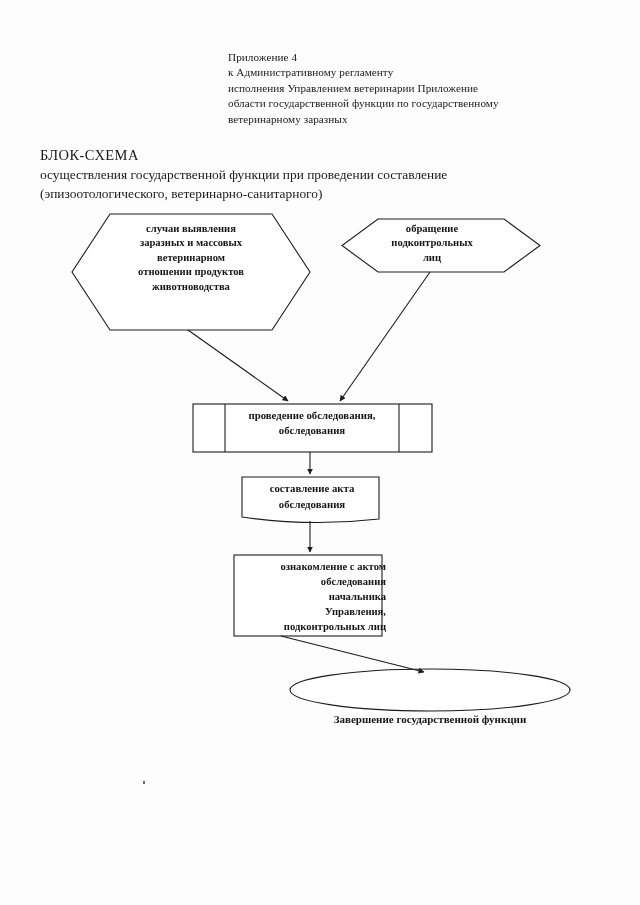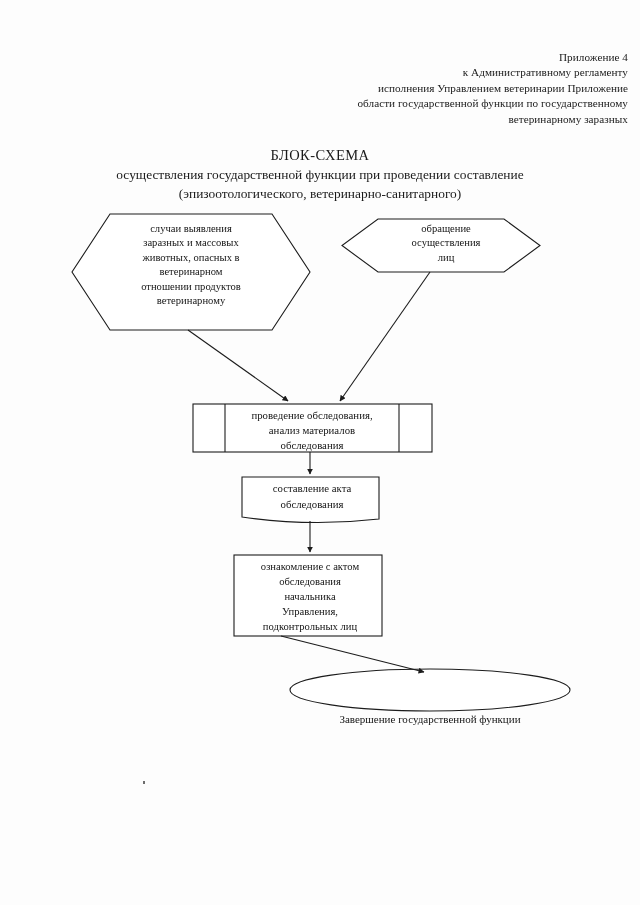--- a/index.html
+++ b/index.html
@@ -22,34 +22,33 @@
     inset: 0;
     background: #fdfdfd;
   }
 
   
   .doc-header {
     position: absolute;
     left: 228px;
     top: 50px;
     width: 400px;
-    text-align: right;
+    text-align: left;
     font-size: 11.2px;
     line-height: 15.4px;
     letter-spacing: 0.05px;
   }
   .doc-header div { white-space: nowrap; }
 
   
   .doc-title {
     position: absolute;
     left: 40px;
     top: 145px;
     width: 560px;
-    text-align: center;
   }
   .title-main {
     font-size: 14.5px;
     line-height: 20px;
     letter-spacing: 0.4px;
   }
   .title-sub {
     font-size: 13.4px;
     line-height: 19px;
   }
@@ -65,27 +64,28 @@
   .flow svg { display: block; }
 
   
   .node-text {
     position: absolute;
     text-align: center;
     font-size: 10.6px;
     line-height: 14.4px;
     color: #151515;
     pointer-events: none;
+    font-weight: bold;
   }
 
   .hex-left-text  { left: 110px; top: 222px; width: 162px; }
-  .hex-right-text { left: 376px; top: 222px; width: 140px; }
+  .hex-right-text { left: 362px; top: 222px; width: 140px; }
   .proc-text      { left: 228px; top: 408px; width: 168px; font-size: 10.8px; line-height: 15px; }
   .act-text       { left: 240px; top: 481px; width: 144px; font-size: 10.8px; line-height: 15.5px; }
-  .fam-text       { left: 234px; top: 559px; width: 152px; font-size: 10.6px; line-height: 15px; }
+  .fam-text       { left: 234px; top: 559px; width: 152px; font-size: 10.6px; line-height: 15px; text-align: right; }
   .end-text       { left: 300px; top: 712px; width: 260px; font-size: 11px; }
 
   .speck {
     position: absolute;
     left: 143px;
     top: 781px;
     width: 2px;
     height: 3px;
     background: #6d6d6d;
   }
@@ -139,35 +139,33 @@
 
       <line x1="310" y1="521" x2="310" y2="552" stroke="#1c1c1c" stroke-width="1.1" marker-end="url(#arrowhead)"></line>
 
       <line x1="281" y1="636" x2="424" y2="672" stroke="#1c1c1c" stroke-width="1.1" marker-end="url(#arrowhead)"></line>
     </svg>
   </div>
 
   <div class="node-text hex-left-text">
     <div>случаи выявления</div>
     <div>заразных и массовых</div>
-    <div>животных, опасных в</div>
     <div>ветеринарном</div>
     <div>отношении продуктов</div>
-    <div>ветеринарному</div>
+    <div>животноводства</div>
   </div>
 
   <div class="node-text hex-right-text">
     <div>обращение</div>
-    <div>осуществления</div>
+    <div>подконтрольных</div>
     <div>лиц</div>
   </div>
 
   <div class="node-text proc-text">
     <div>проведение обследования,</div>
-    <div>анализ материалов</div>
     <div>обследования</div>
   </div>
 
   <div class="node-text act-text">
     <div>составление акта</div>
     <div>обследования</div>
   </div>
 
   <div class="node-text fam-text">
     <div>ознакомление с актом</div>

